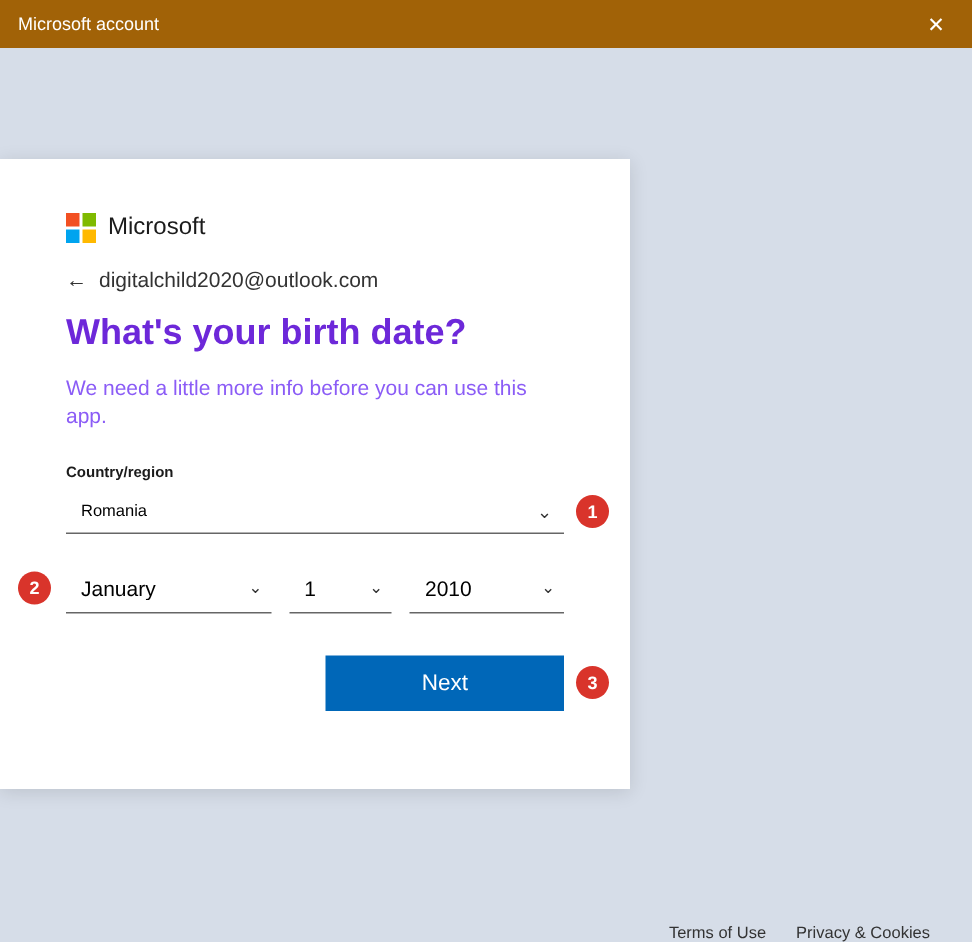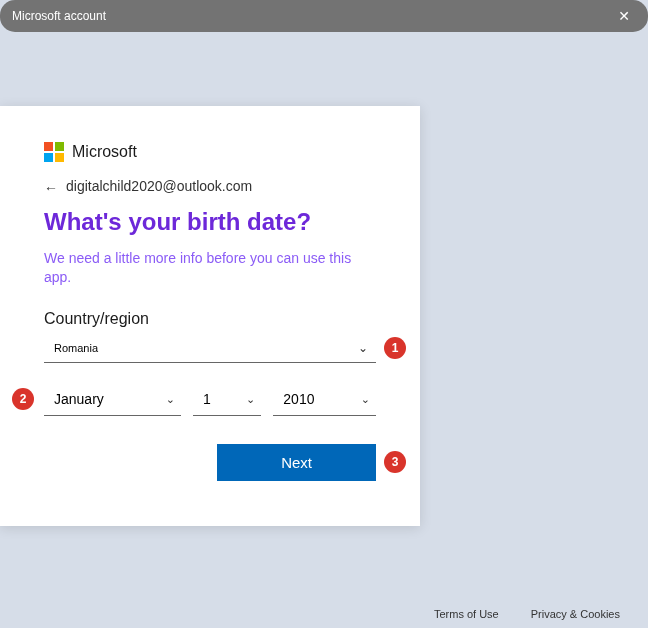--- a/index.html
+++ b/index.html
@@ -7,27 +7,26 @@
       width: 648px;
       height: 628px;
       background: #d6dde8;
       font-family: 'Segoe UI', Arial, sans-serif;
       overflow: hidden;
       position: relative;
     }
 
     
     .title-bar {
-      background: #737373;
+      background: #a16207;
       height: 32px;
       display: flex;
       align-items: center;
       justify-content: space-between;
       padding: 0 12px;
-      border-radius: 15px;
     }
     .title-bar-text {
       color: #fff;
       font-size: 12px;
     }
     .title-bar-close {
       color: #fff;
       font-size: 14px;
       cursor: pointer;
       width: 24px;
@@ -107,22 +106,22 @@
     
     .subtext {
       font-size: 14px;
       color: #8b5cf6;
       margin-bottom: 22px;
       line-height: 1.4;
     }
 
     
     .field-label {
-      font-size: 16px;
-      font-weight: 400;
+      font-size: 10px;
+      font-weight: 700;
       color: #1b1b1b;
       margin-bottom: 6px;
     }
     .select-wrapper {
       position: relative;
       margin-bottom: 20px;
     }
     .select-wrapper select {
       width: 100%;
       padding: 8px 10px;
@@ -224,24 +223,24 @@
       right: -30px;
       top: 50%;
       transform: translateY(-50%);
     }
 
     
     .footer {
       height: 28px;
       background: #d6dde8;
       display: flex;
-      align-items: center;
+      align-items: flex-end;
       justify-content: flex-end;
       padding-right: 20px;
-      gap: 16px;
+      gap: 4px;
     }
     .footer-link {
       font-size: 11px;
       color: #333;
       text-decoration: none;
       cursor: pointer;
       padding: 0 8px;
     }
   </style>
 </head>

